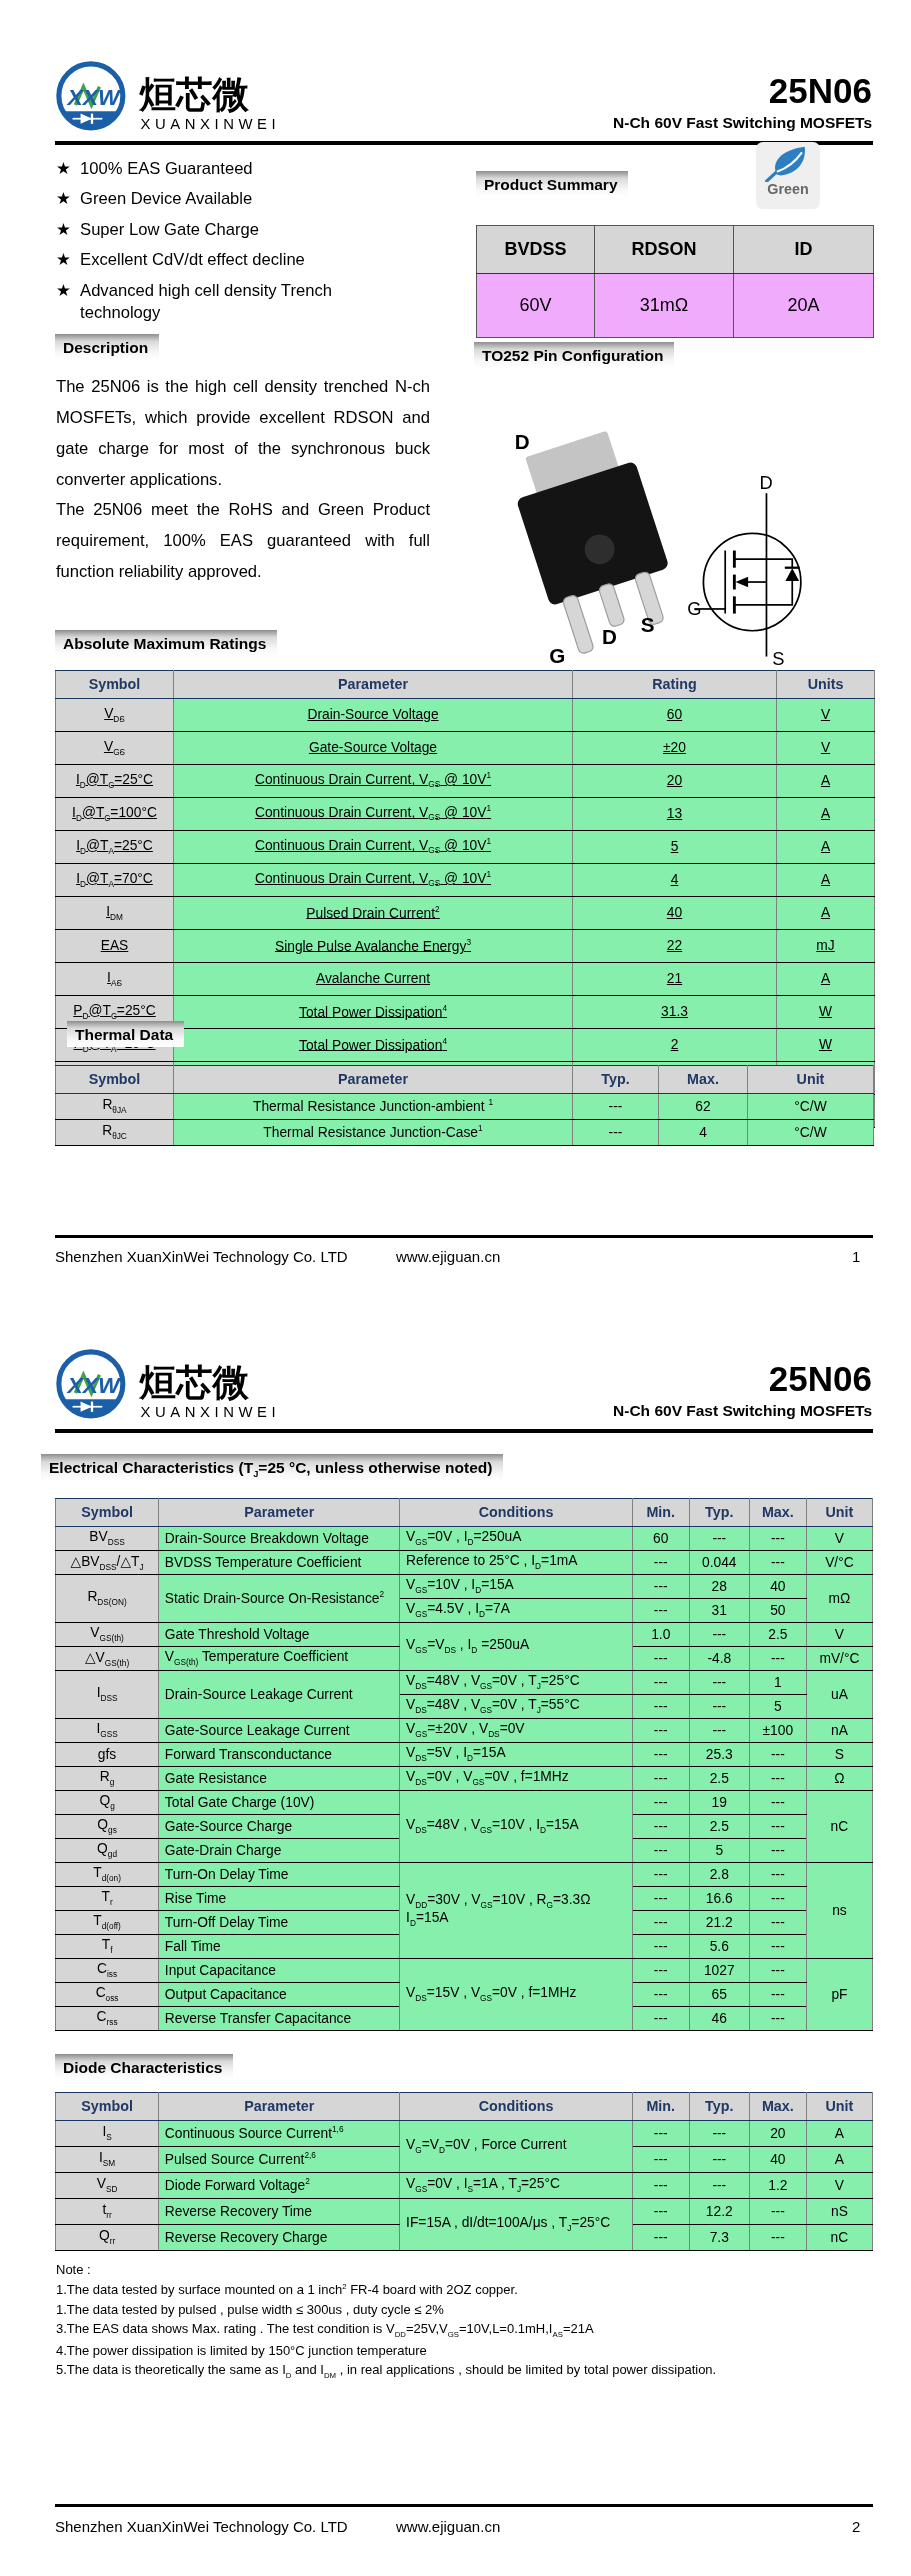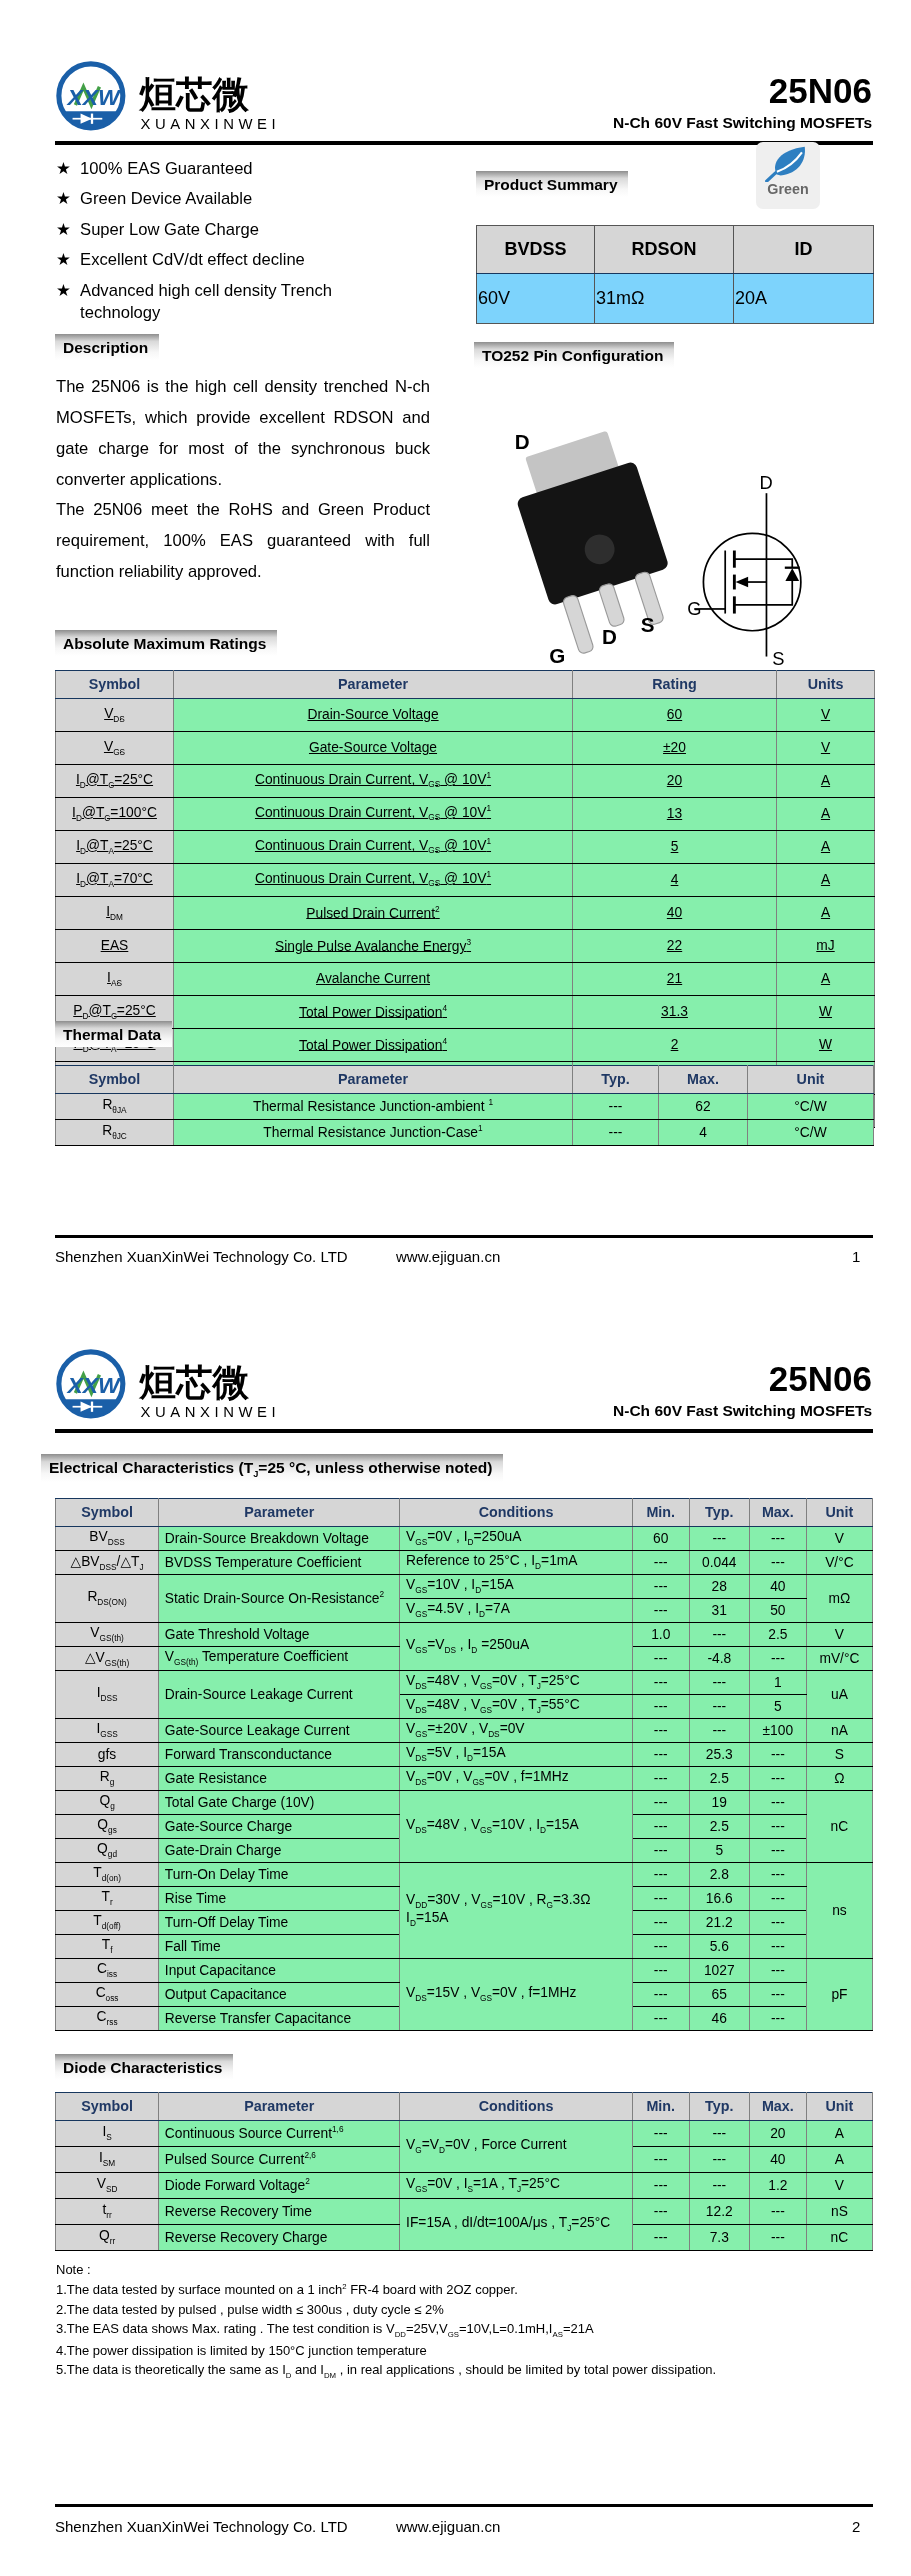--- a/index.html
+++ b/index.html
@@ -26,21 +26,21 @@
   .dt thead th { background:#d6d6d6; color:#1f3864; font-size:14.3px; border-top:1.7px solid #17375e; border-bottom:1.7px solid #17375e; }
   .dt td.sym { background:#d6d6d6; }
   .dt td.pl { text-align:left; padding-left:5.7px; }
   .amr thead tr { height:27.5px; } .amr tbody tr { height:33px;text-decoration:underline; }
   .tt thead tr { height:27.5px; } .tt tbody tr { height:26px; }
   .ec thead tr { height:27.5px; } .ec tbody tr { height:24px; }
   .dc thead tr { height:27.5px; } .dc tbody tr { height:26px; }
   table.pt { border-collapse:collapse; table-layout:fixed; border:1.7px solid #17375e; }
   .pt th { height:48px; background:#d6d6d6; font-size:18px; font-weight:bold; color:#000;
            border:1.1px solid #555; border-bottom:1.7px solid #17375e; }
-  .pt td { height:50px; font-size:18px; border:1.1px solid #555; background:#7dd3fc; }
+  .pt td { height:64px; font-size:18px; text-align:center; border:1.1px solid #555; background:#f0abfc; }
   .badge { width:64px; height:67px; background:#efefef; border-radius:6.9px; text-align:center; padding-top:2.3px; }
   .badge .btxt { font-size:14.3px; font-weight:bold; color:#666; margin-top:-3.4px; }
   .footer-text { font-size:15px; }
   .note { font-size:13px; line-height:1.52; }
   .note div { margin:0; }
   svg text { font-family:"Liberation Sans", sans-serif; }
 </style>
 </head>
 <body>
 
@@ -265,21 +265,21 @@
         </tr>
       <tr>
           <td class="sym">T<sub>J</sub></td>
           <td>Operating Junction Temperature Range</td>
           <td>-55 to 150</td>
           <td>°C</td>
         </tr>
     </tbody>
   </table>
 
-  <div class="abs gbar" style="left:55px; top:1021px;">Thermal Data</div>
+  <div class="abs gbar" style="left:67px; top:1021px;">Thermal Data</div>
 
   <table class="dt tt abs" style="left:55px; top:1065px; width:818px;">
     <colgroup>
         <col style="width:118px">
         <col style="width:399px">
         <col style="width:86px">
         <col style="width:89px">
         <col style="width:126px">
       </colgroup>
     <thead>
@@ -602,21 +602,21 @@
           <td>7.3</td>
           <td>---</td>
           <td>nC</td>
         </tr>
     </tbody>
   </table>
 
   <div class="abs note" style="left:56px; top:972px; width:803px;">
     <div>Note :</div>
     <div>1.The data tested by surface mounted on a 1 inch<sup>2</sup> FR-4 board with 2OZ copper.</div>
-    <div>2.The data tested by pulsed , pulse width ≤ 300us , duty cycle ≤ 2%</div>
+    <div>1.The data tested by pulsed , pulse width ≤ 300us , duty cycle ≤ 2%</div>
     <div>3.The EAS data shows Max. rating . The test condition is V<sub>DD</sub>=25V,V<sub>GS</sub>=10V,L=0.1mH,I<sub>AS</sub>=21A</div>
     <div>4.The power dissipation is limited by 150°C  junction temperature</div>
     <div>5.The data is theoretically the same as I<sub>D</sub> and I<sub>DM</sub> , in real applications , should be limited by total power dissipation.</div>
   </div>
 
   <div class="abs rule" style="left:55px; top:1216px; height:3.4px;"></div>
   <div class="abs footer-text" style="left:55px; top:1230px;">Shenzhen XuanXinWei Technology Co. LTD</div>
   <div class="abs footer-text" style="left:396px; top:1230px;">www.ejiguan.cn</div>
   <div class="abs footer-text" style="left:852px; top:1230px;">2</div>
 </div>

